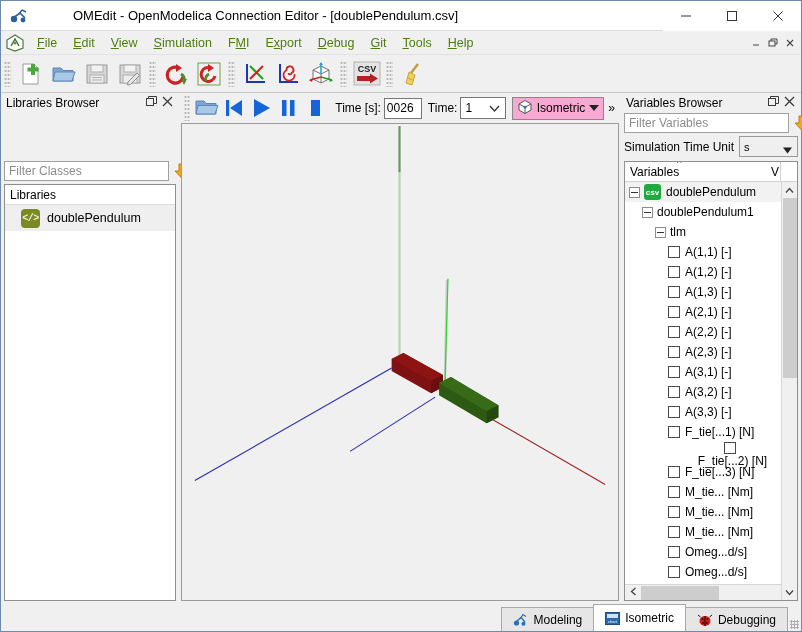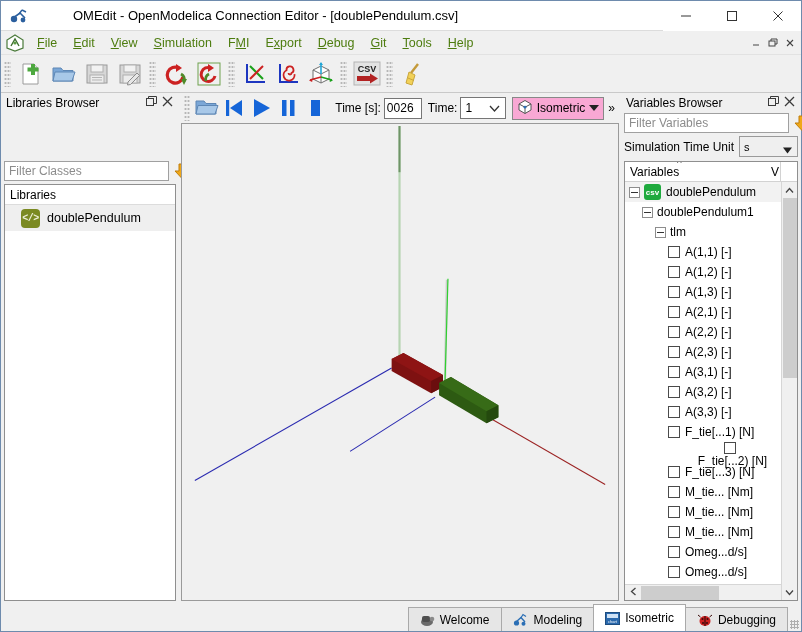--- a/index.html
+++ b/index.html
@@ -844,30 +844,20 @@
             </div>
           </div>
         </div>
       </div>
     </div>
   </div>
 
   <div class="tabbar" id="tabbar">
       <div class="tab">
         <span style="display: flex;">
-          <svg width="15" height="14" viewBox="0 0 15 14">
-            <ellipse cx="7" cy="9" rx="6" ry="4" fill="#6b6b6b"></ellipse>
-            <rect x="2" y="3" width="8" height="6" rx="2" fill="#4f4f4f"></rect>
-            <circle cx="12" cy="6" r="2.3" fill="#8a8a8a"></circle>
-          </svg>
-        </span>
-        <span>Welcome</span>
-      </div>
-      <div class="tab">
-        <span style="display: flex;">
           <svg width="16" height="14" viewBox="0 0 16 14">
             <circle cx="3.5" cy="10" r="2.6" fill="#2b6fb5"></circle>
             <circle cx="10.5" cy="10.8" r="2" fill="#2b6fb5"></circle>
             <path d="M3 9 L8 4.5 L12 9" stroke="#2b6fb5" stroke-width="1.4" fill="none"></path>
             <path d="M7.5 5.5 L10 1.5 L13 3.5" stroke="#2b6fb5" stroke-width="1.2" fill="none"></path>
           </svg>
         </span>
         <span>Modeling</span>
       </div>
       <div class="tab active">

